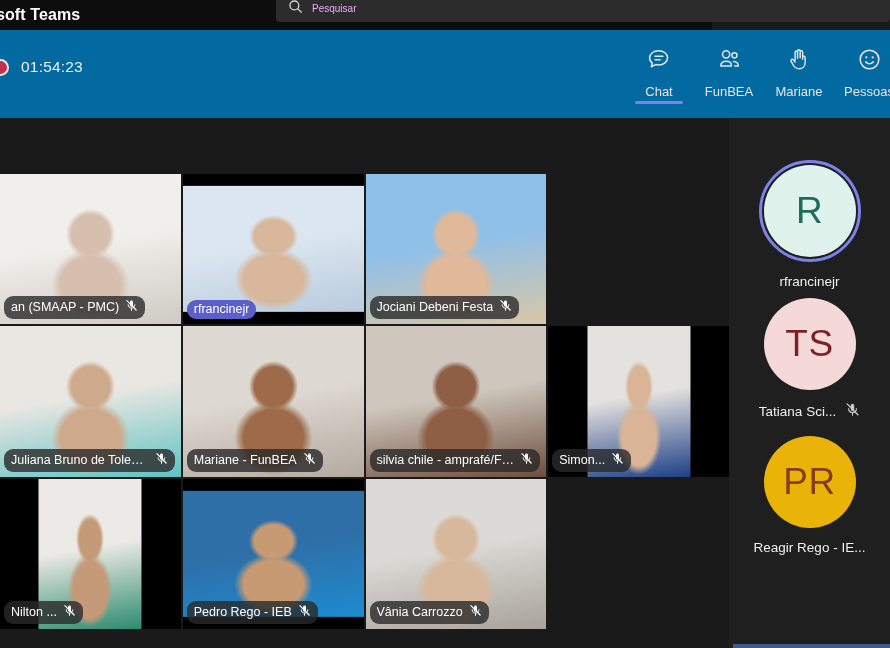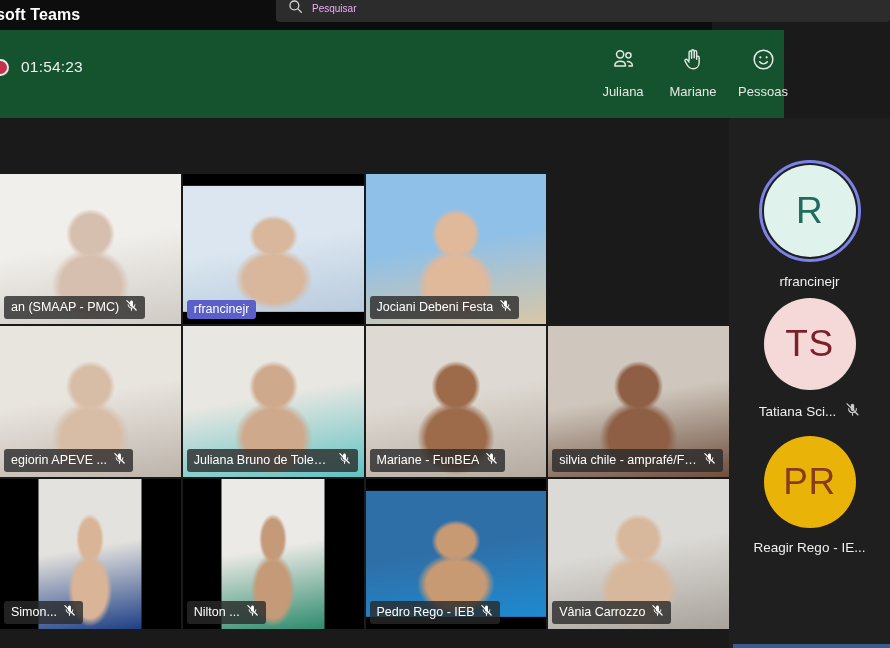--- a/index.html
+++ b/index.html
@@ -24,22 +24,22 @@
   .searchbox {
     position: absolute; left: 276px; top: -6px; width: 614px; height: 28px;
     background: #2c2c2c; border-radius: 4px;
     display: flex; align-items: center; padding-left: 12px; gap: 9px;
   }
   .search-ph { color: #f0abfc; font-size: 10px; white-space: nowrap; }
   .ico { display: block; }
 
   
   .toolbar {
-    position: absolute; left: 0; top: 30px; width: 784px; height: 88px;
-    background: #14532d;
+    position: absolute; left: 0; top: 30px; width: 890px; height: 88px;
+    background: #0369a1;
   }
   .rec-group {
     position: absolute; left: -8px; top: 28px;
     display: flex; align-items: center; gap: 12px;
   }
   .rec-dot {
     width: 17px; height: 17px; border-radius: 50%;
     background: #c4314b; border: 2px solid #e8e8e8;
   }
   .rec-time { color: #f0f0f0; font-size: 15.5px; letter-spacing: .2px; }
@@ -85,21 +85,21 @@
   }
   .letter {
     position: absolute; left: 0; right: 0;
     top: 50%; transform: translateY(-50%);
     height: 84%;
   }
   .badge {
     position: absolute; left: 4px; bottom: 5px;
     max-width: calc(100% - 10px);
     display: flex; align-items: center; gap: 6px;
-    padding: 2px 7px 3px 7px; border-radius: 3px;
+    padding: 2px 7px 3px 7px; border-radius: 9px;
     background: rgba(41,41,41,.80);
   }
   .badge.speaking { background: #5b5fc7; }
   .badge-name {
     color: #ffffff; font-size: 12.5px; white-space: nowrap;
     overflow: hidden; text-overflow: ellipsis;
   }
 
   
   .roster {
@@ -154,31 +154,42 @@
 
   <div class="toolbar">
 
     <div class="rec-group">
       <div class="rec-dot"></div>
       <div class="rec-time">01:54:23</div>
     </div>
 
     <div class="tb-actions">
 
+      <div class="tb-btn">
+        <span class="ico">
+          <svg width="27" height="27" viewBox="0 0 24 24" fill="none">
+            <path d="M3.2 10.5c0-3.6 3.5-6.3 8-6.3s8 2.7 8 6.3-3.5 6.3-8 6.3c-.9 0-1.8-.1-2.6-.3l-3.9 1.9.9-3.1c-1.5-1.1-2.4-2.8-2.4-4.8z" stroke="#e6e6e6" stroke-width="1.35" stroke-linejoin="round"></path>
+            <line x1="8" y1="9.2" x2="15" y2="9.2" stroke="#e6e6e6" stroke-width="1.3" stroke-linecap="round"></line>
+            <line x1="8" y1="12.2" x2="12.6" y2="12.2" stroke="#e6e6e6" stroke-width="1.3" stroke-linecap="round"></line>
+          </svg>
+        </span>
+        <span class="tb-label">Chat</span>
+        <span class="tb-underline"></span>
+      </div>
 
       <div class="tb-btn">
         <span class="ico">
           <svg width="27" height="27" viewBox="0 0 24 24" fill="none">
             <circle cx="9" cy="7.4" r="3.2" stroke="#e6e6e6" stroke-width="1.35"></circle>
             <path d="M4.3 17.3c0-2.3 2.1-3.7 4.7-3.7s4.7 1.4 4.7 3.7v.4H4.3v-.4z" stroke="#e6e6e6" stroke-width="1.35" stroke-linejoin="round"></path>
             <circle cx="16.4" cy="8.3" r="2.3" stroke="#e6e6e6" stroke-width="1.3"></circle>
             <path d="M15 13.9c2.4-.3 4.8.8 4.8 3v.8h-3.6" stroke="#e6e6e6" stroke-width="1.3" stroke-linejoin="round"></path>
           </svg>
         </span>
-        <span class="tb-label">Juliana</span>
+        <span class="tb-label">FunBEA</span>
       </div>
 
       <div class="tb-btn">
         <span class="ico">
           <svg width="27" height="27" viewBox="0 0 24 24" fill="none">
             <path d="M8.1 12.6V5.6c0-.7.5-1.2 1.1-1.2s1.1.5 1.1 1.2v5.3m0-.4V4.5c0-.7.5-1.2 1.1-1.2s1.2.5 1.2 1.2v6m0-.3V5.3c0-.7.5-1.2 1.1-1.2s1.1.5 1.1 1.2v6.4m0-1.5c0-.7.5-1.2 1.1-1.2s1.1.5 1.1 1.2v4.6c0 3.1-2.2 5.4-5.3 5.4-2.9 0-4.2-1.3-5.3-3.3l-1.9-3.4c-.3-.6-.1-1.3.5-1.6.5-.3 1.2-.1 1.6.4l1.5 2" stroke="#e6e6e6" stroke-width="1.3" stroke-linejoin="round" stroke-linecap="round"></path>
           </svg>
         </span>
         <span class="tb-label">Mariane</span>
       </div>
@@ -227,32 +238,20 @@
             <span class="ico"><svg width="13" height="13" viewBox="0 0 16 16" fill="none">
                 <path d="M8 1.9c-1 0-1.8.8-1.8 1.8v4c0 1 .8 1.8 1.8 1.8s1.8-.8 1.8-1.8v-4c0-1-.8-1.8-1.8-1.8z" fill="#ffffff"></path>
                 <path d="M3.9 7.1c0 2.3 1.8 4.1 4.1 4.1s4.1-1.8 4.1-4.1" stroke="#ffffff" stroke-width="1.2" stroke-linecap="round"></path>
                 <line x1="8" y1="11.3" x2="8" y2="14" stroke="#ffffff" stroke-width="1.2" stroke-linecap="round"></line>
                 <line x1="2.3" y1="2" x2="13.7" y2="13.6" stroke="#ffffff" stroke-width="1.5" stroke-linecap="round"></line>
               </svg></span>
           </div>
         </div>
         <div class="tile empty"></div>
         <div class="tile">
-          <div class="vid" style="background:radial-gradient(ellipse 30% 34% at 50% 74%, #d8bda6 0%, #d8bda6 55%, transparent 72%),radial-gradient(ellipse 17% 21% at 50% 40%, #d8bda6 0%, #d8bda6 62%, transparent 80%),linear-gradient(170deg, #e8e4de 0%, #e8e4de 46%, #bdb4ab 100%);filter:blur(.4px);"></div>
-          <div class="badge">
-            <span class="badge-name">egiorin   APEVE ...</span>
-            <span class="ico"><svg width="13" height="13" viewBox="0 0 16 16" fill="none">
-                <path d="M8 1.9c-1 0-1.8.8-1.8 1.8v4c0 1 .8 1.8 1.8 1.8s1.8-.8 1.8-1.8v-4c0-1-.8-1.8-1.8-1.8z" fill="#ffffff"></path>
-                <path d="M3.9 7.1c0 2.3 1.8 4.1 4.1 4.1s4.1-1.8 4.1-4.1" stroke="#ffffff" stroke-width="1.2" stroke-linecap="round"></path>
-                <line x1="8" y1="11.3" x2="8" y2="14" stroke="#ffffff" stroke-width="1.2" stroke-linecap="round"></line>
-                <line x1="2.3" y1="2" x2="13.7" y2="13.6" stroke="#ffffff" stroke-width="1.5" stroke-linecap="round"></line>
-              </svg></span>
-          </div>
-        </div>
-        <div class="tile">
           <div class="vid" style="background:radial-gradient(ellipse 30% 34% at 50% 74%, #cfa98c 0%, #cfa98c 55%, transparent 72%),radial-gradient(ellipse 17% 21% at 50% 40%, #cfa98c 0%, #cfa98c 62%, transparent 80%),linear-gradient(170deg, #e9e7e2 0%, #e9e7e2 46%, #5fc2c2 100%);filter:blur(.4px);"></div>
           <div class="badge">
             <span class="badge-name">Juliana Bruno de Toledo Piz...</span>
             <span class="ico"><svg width="13" height="13" viewBox="0 0 16 16" fill="none">
                 <path d="M8 1.9c-1 0-1.8.8-1.8 1.8v4c0 1 .8 1.8 1.8 1.8s1.8-.8 1.8-1.8v-4c0-1-.8-1.8-1.8-1.8z" fill="#ffffff"></path>
                 <path d="M3.9 7.1c0 2.3 1.8 4.1 4.1 4.1s4.1-1.8 4.1-4.1" stroke="#ffffff" stroke-width="1.2" stroke-linecap="round"></path>
                 <line x1="8" y1="11.3" x2="8" y2="14" stroke="#ffffff" stroke-width="1.2" stroke-linecap="round"></line>
                 <line x1="2.3" y1="2" x2="13.7" y2="13.6" stroke="#ffffff" stroke-width="1.5" stroke-linecap="round"></line>
               </svg></span>
           </div>

